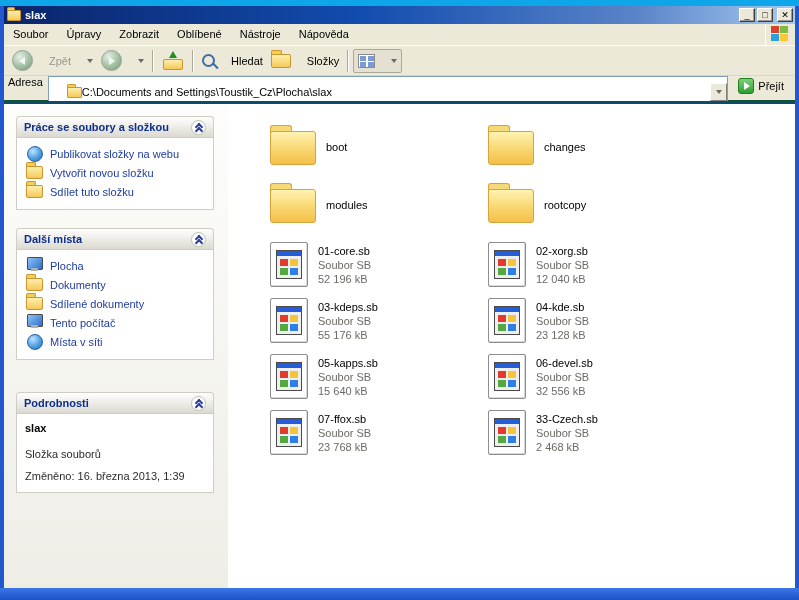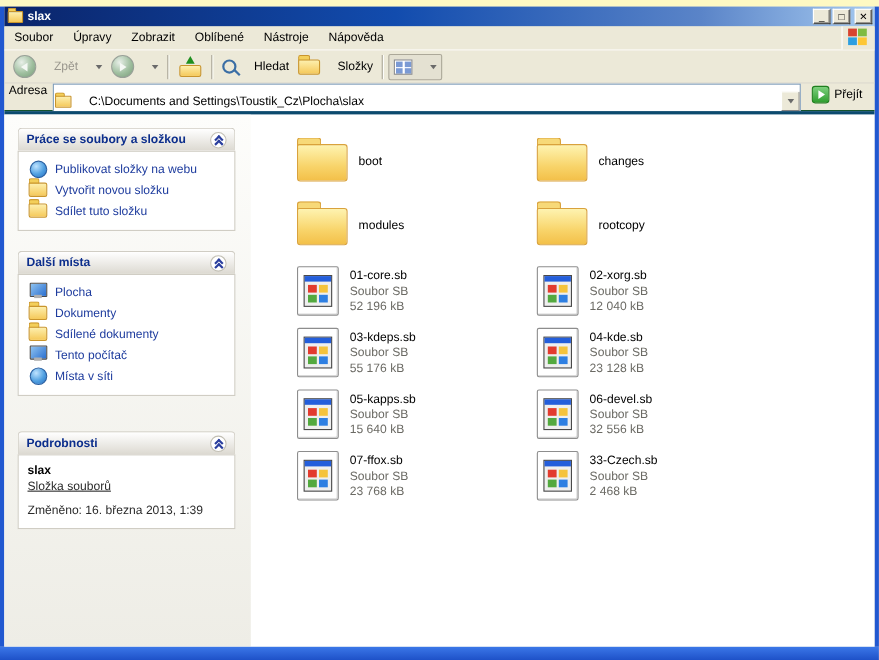--- a/index.html
+++ b/index.html
@@ -1,17 +1,17 @@
 <!DOCTYPE html>
 <html><head>
 <meta charset="utf-8">
 <style>
   * { box-sizing: border-box; margin: 0; padding: 0; }
   body { font-family: "Liberation Sans", "DejaVu Sans", sans-serif; background: #ffffff; }
-  .screen { position: relative; width: 799px; height: 600px; background: #fef9c3; overflow: hidden; }
+  .screen { position: relative; width: 799px; height: 600px; background: #0ea5e9; overflow: hidden; }
 
   
   .window { position: absolute; top: 6px; left: 0; right: 0; bottom: 12px;
     background: #ece9d8; border-left: 4px solid #2158d0; border-right: 4px solid #2158d0;
     display: flex; flex-direction: column; }
   .taskbar { position: absolute; left: 0; right: 0; bottom: 0; height: 12px;
     background: linear-gradient(180deg, #3b77e8, #1e51c8); }
 
   
   .titlebar { height: 18px; flex: none; display: flex; align-items: center; padding: 0 2px 0 3px;
@@ -71,21 +71,21 @@
     background-image:
       linear-gradient(#7b9ad4,#7b9ad4), linear-gradient(#7b9ad4,#7b9ad4),
       linear-gradient(#7b9ad4,#7b9ad4), linear-gradient(#7b9ad4,#7b9ad4);
     background-size:6px 5px; background-position:1px 1px, 9px 1px, 1px 7px, 9px 7px; background-repeat:no-repeat; }
 
   
   .addressbar { height:25px; flex:none; display:flex; align-items:flex-start; gap:5px; padding:0 6px 0 4px;
     background:#ece9d8; border-bottom:1px solid #14532d; }
   .addr-label { font-size:11px; color:#000; }
   .combo { flex:1; height:32px; background:#fff; border:1px solid #7f9db9; display:flex; align-items:center;
-    padding-left:1px; gap:16px; overflow:hidden; }
+    padding-left:18px; gap:0; overflow:hidden; }
   .addr-icon { width:15px; height:11px; position:relative; flex:none; }
   .addr-icon::before { content:""; position:absolute; left:0; top:-3px; width:7px; height:3px;
     background:#f3cf5a; border:1px solid #c9952c; border-bottom:none; border-radius:2px 2px 0 0; }
   .addr-icon::after { content:""; position:absolute; inset:0;
     background:linear-gradient(180deg,#fdefad,#f5c95a); border:1px solid #c9952c; border-radius:1px; }
   .addr-text { font-size:11px; color:#000; white-space:nowrap; flex:1; }
   .combo-btn { width:17px; height:18px; flex:none; background:#ece9d8; display:flex; align-items:center;
     justify-content:center; border:1px solid; border-color:#fff #808080 #808080 #fff; }
   .go-btn { display:flex; align-items:center; gap:4px; font-size:11px; color:#000; padding:2px 5px; }
   .go-icon { width:16px; height:16px; border-radius:3px; background:linear-gradient(180deg,#7ed07e,#2f9e2f);
@@ -126,21 +126,21 @@
     background:radial-gradient(circle at 35% 30%, #bfe3ff, #4f9fe0 55%, #2a6fc0); border:1px solid #2a5fa0; }
   [data-name="desktop-icon"]::before, [data-name="computer-icon"]::before {
     content:""; position:absolute; left:1px; top:-2px; width:14px; height:11px;
     background:linear-gradient(135deg,#8fc3f0,#2a6fd0); border:1px solid #4a4a4a; border-radius:1px; }
   [data-name="desktop-icon"]::after, [data-name="computer-icon"]::after {
     content:""; position:absolute; left:5px; top:9px; width:7px; height:3px; background:#b0b0b0; }
 
   
   .details-body { font-size:11px; color:#2b2b2b; padding:8px 8px 10px 8px; }
   .details-name { font-weight:bold; color:#000; }
-  .details-type { margin-top:2px;text-decoration:underline; }
+  .details-type { margin-top:14px; }
   .details-modified { margin-top:10px; }
 
   
   .content { flex:1; padding:14px 0 0 14px; overflow:hidden; }
   .tiles { display:grid; grid-template-columns:218px 218px; }
   .tiles + .tiles { margin-top:8px; }
   .tile { display:flex;padding-left:28px; }
   .folder-tile { height:58px; align-items:center; gap:10px; }
   .folder-icon { width:46px; height:34px; position:relative; flex:none; margin-top:2px; }
   .folder-icon::before { content:""; position:absolute; left:0; top:-6px; width:20px; height:7px;

